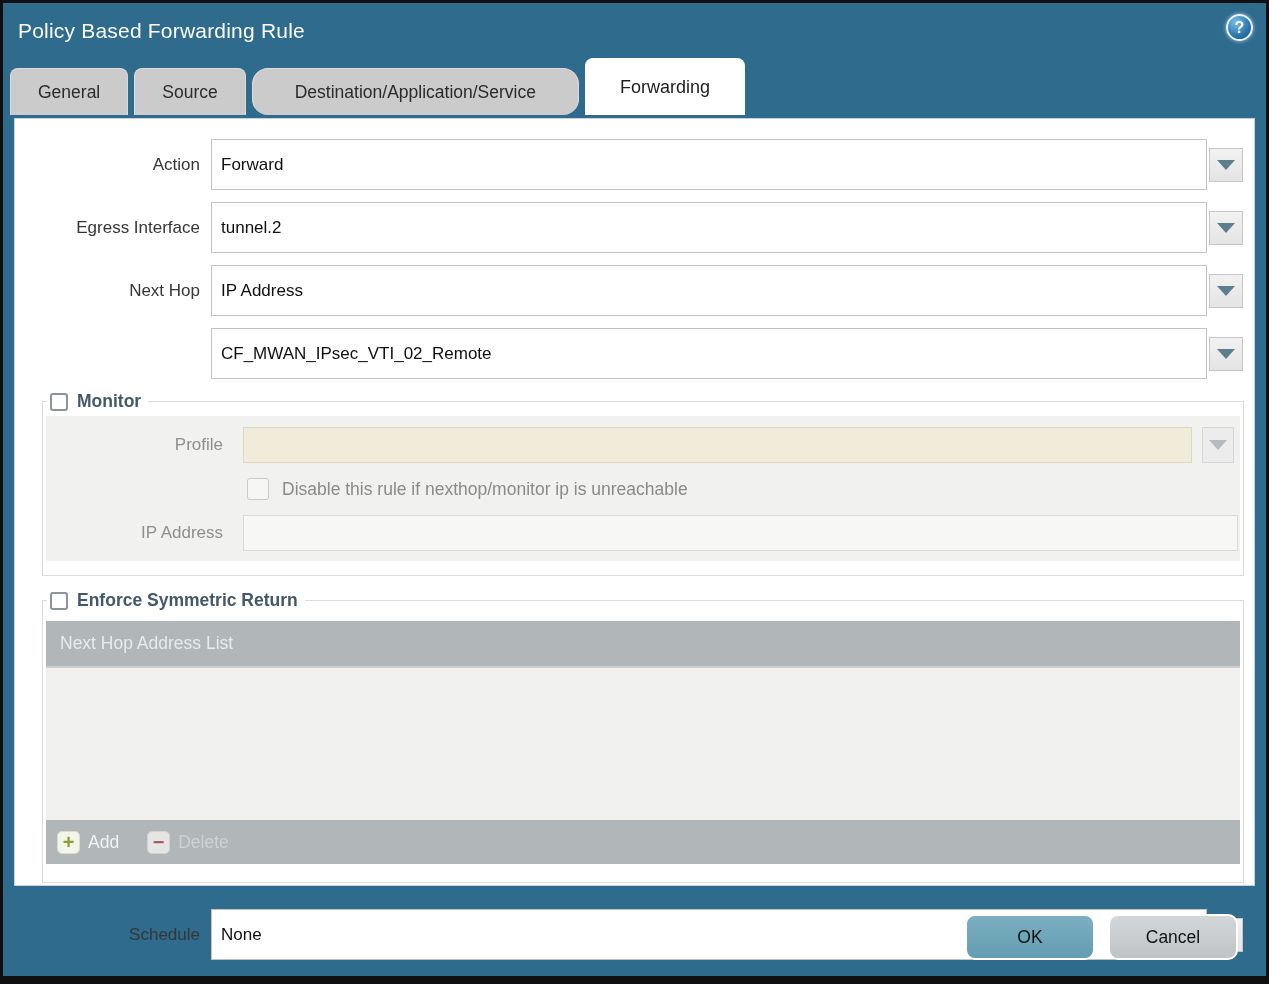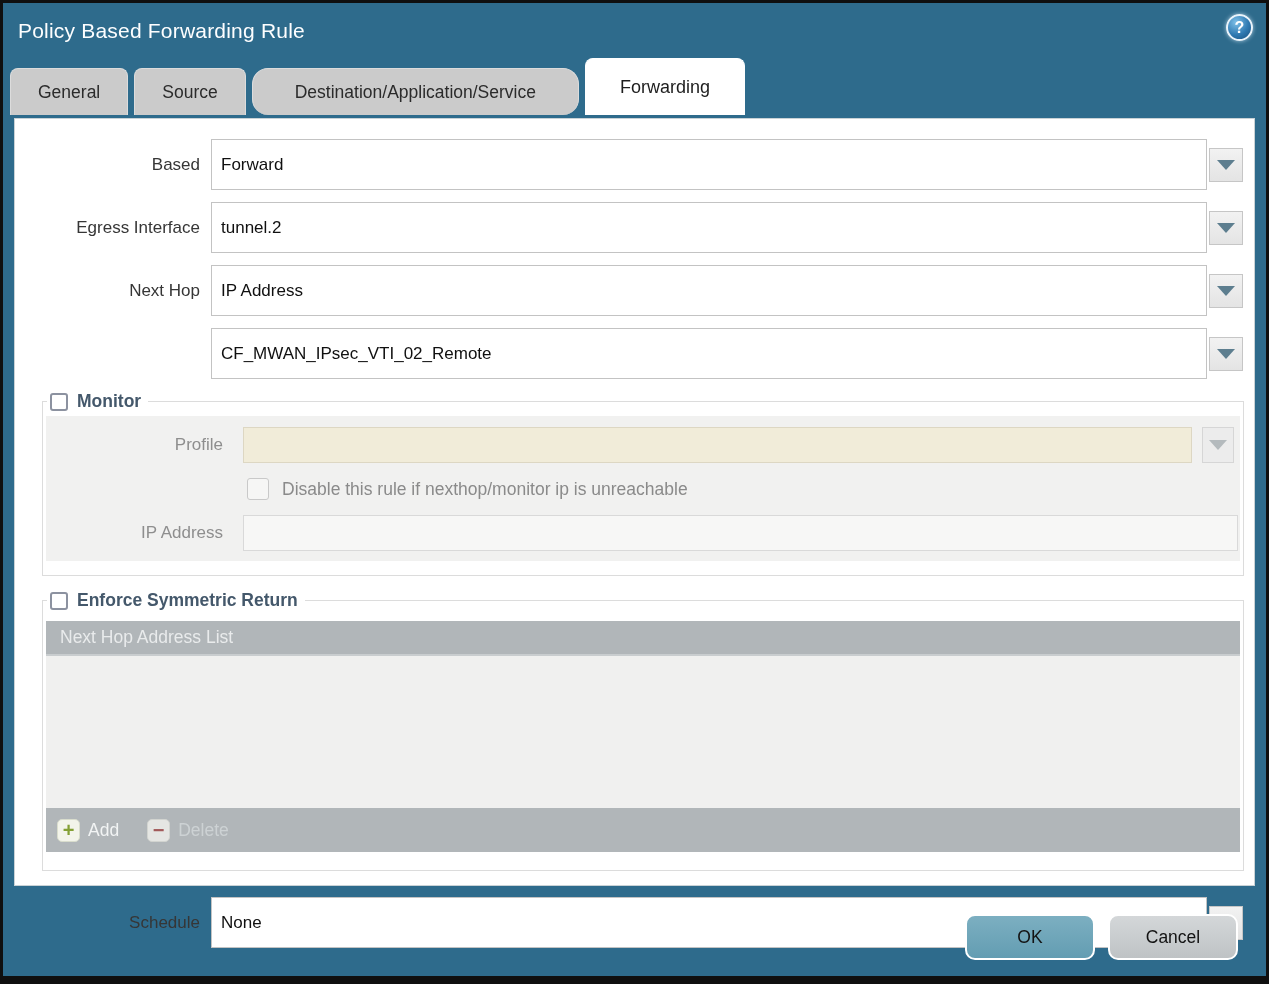--- a/index.html
+++ b/index.html
@@ -127,21 +127,21 @@
   input.ip-field {
     flex: 1; height: 36px; margin-right: 2px;
     background: #f7f7f6; border: 1px solid #d9d9d9;
     font-family: "Liberation Sans", sans-serif;
     font-size: 17px; color: #444; padding: 0 9px; outline: none;
   }
 
   
   .nh-table { margin: 6px 0 4px 0; }
   .nh-thead {
-    height: 35px; background: #b1b6b9;
+    height: 47px; background: #b1b6b9;
     border-bottom: 2px solid #c9cdcf;
     display: flex; align-items: center; padding: 0 14px;
     color: #e9ebec; font-size: 17.5px;
   }
   .nh-tbody { height: 152px; background: #f0f0ef; }
   .nh-tfoot {
     height: 44px; background: #b1b6b9;
     display: flex; align-items: center; gap: 28px; padding: 0 11px;
   }
   .tbl-btn { display: flex; align-items: center; gap: 8px; cursor: pointer; }
@@ -187,21 +187,21 @@
   <div class="tabs">
     <div class="tab">General</div>
     <div class="tab">Source</div>
     <div class="tab wide">Destination/Application/Service</div>
     <div class="tab active">Forwarding</div>
   </div>
 
   <div class="content">
 
     <div class="frow">
-      <div class="lbl">Based</div>
+      <div class="lbl">Action</div>
       <div class="combo">
         <input class="field" readonly="" value="Forward" style="">
         <div class="ddbtn">
           <span class="arrow-down"></span>
         </div>
       </div>
     </div>
 
     <div class="frow">
       <div class="lbl">Egress Interface</div>

